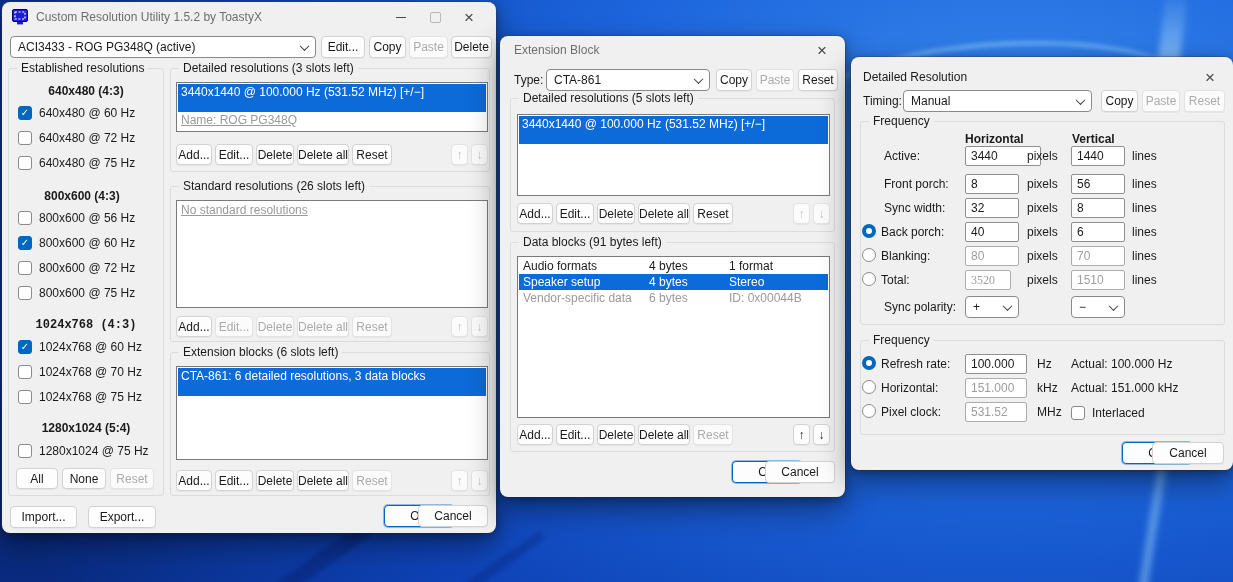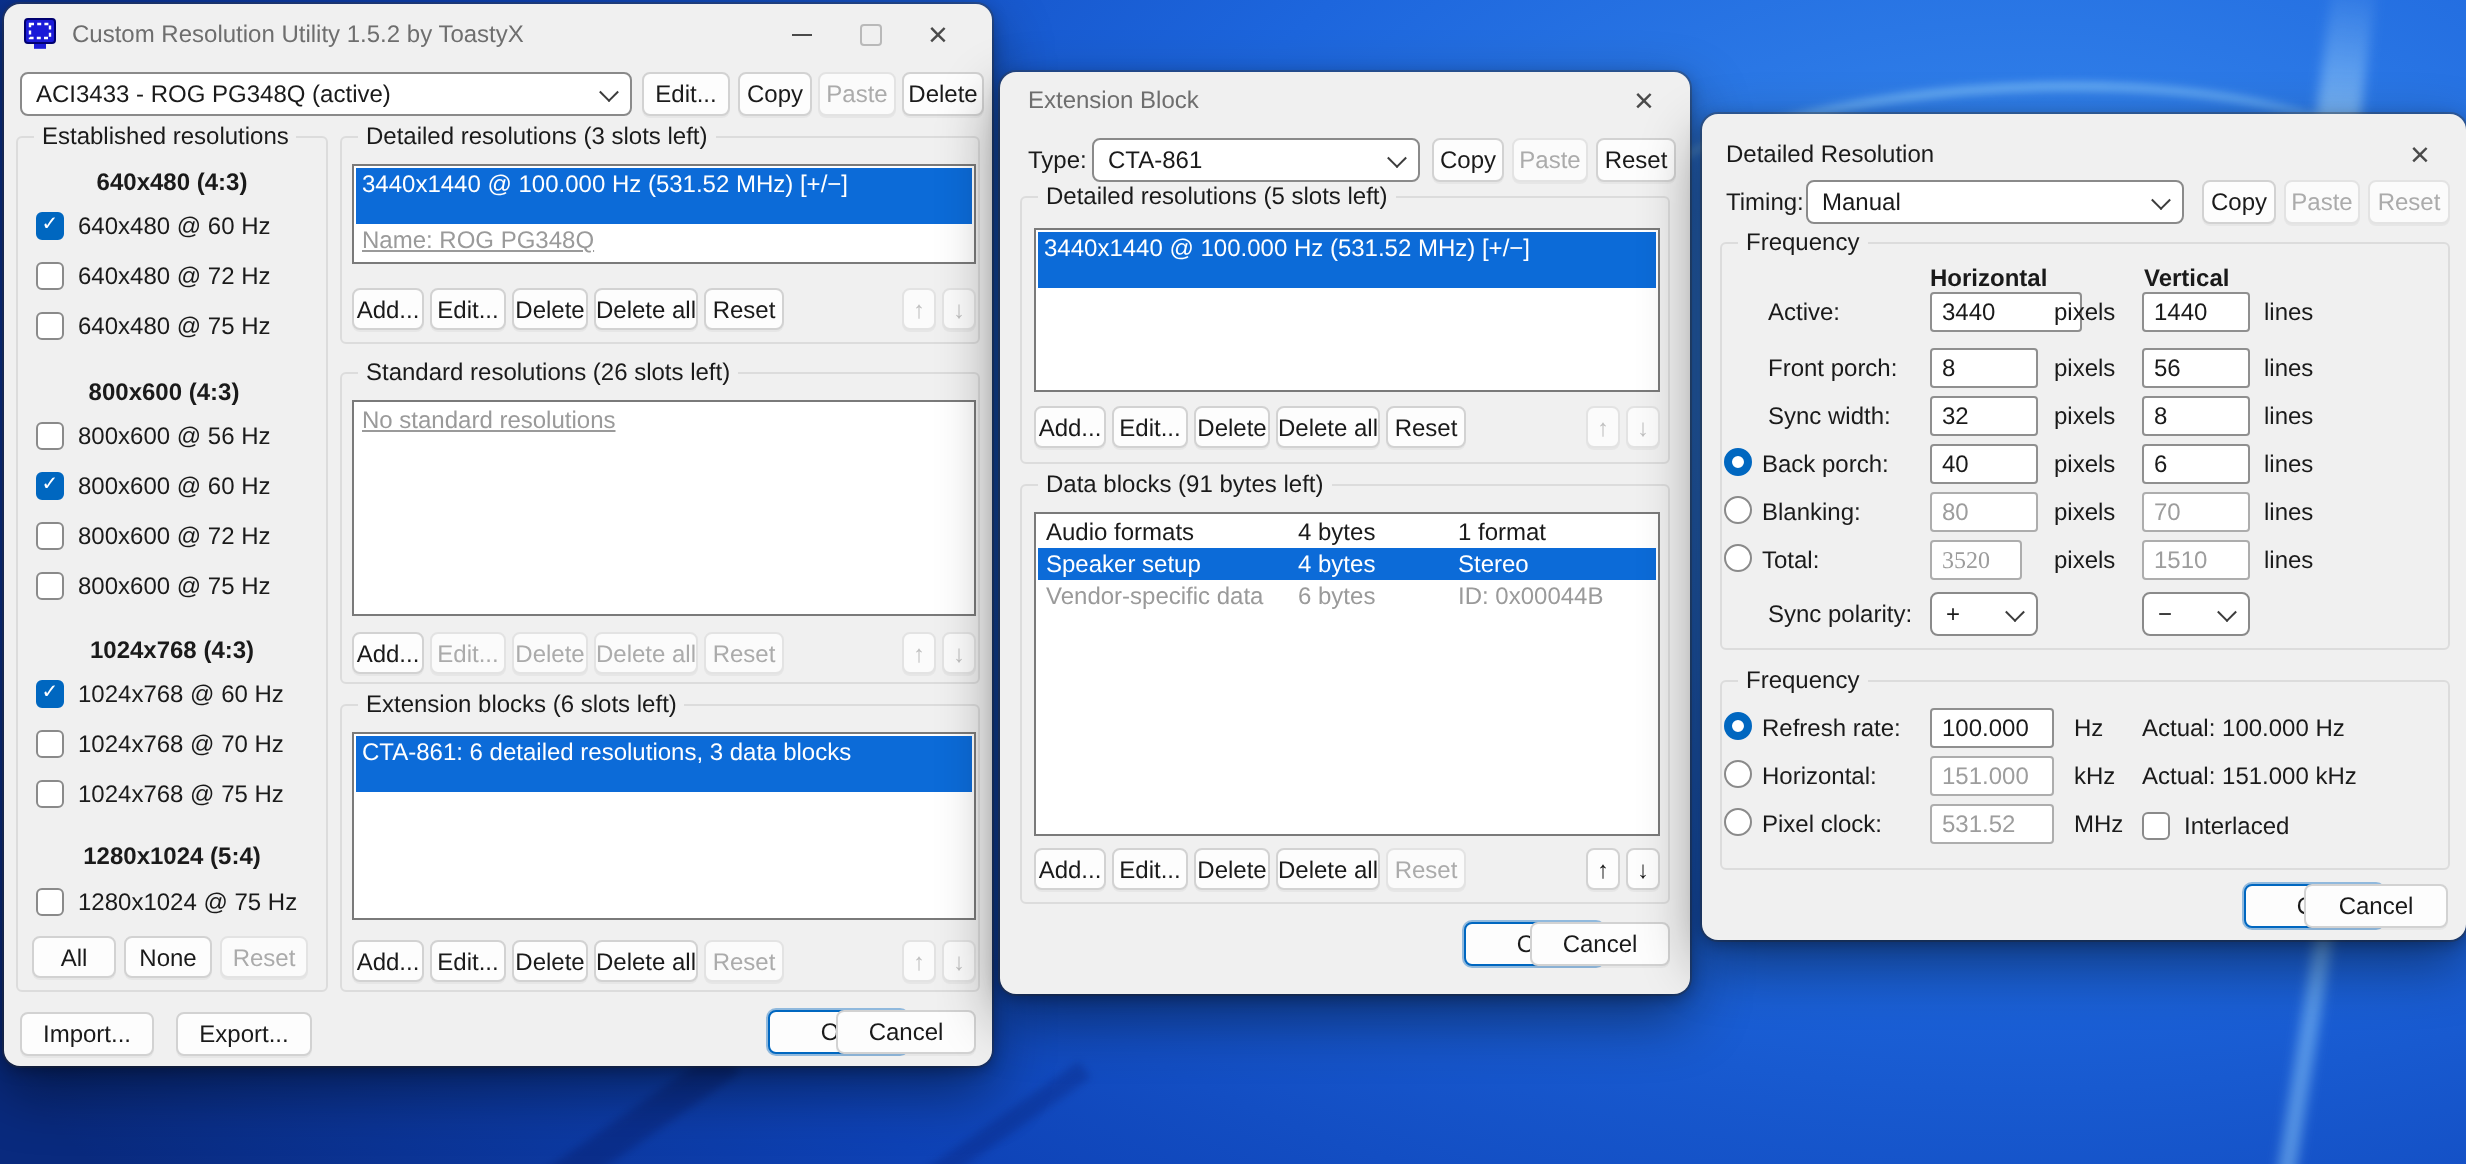--- a/index.html
+++ b/index.html
@@ -137,21 +137,21 @@
     <span class="clabel">800x600 @ 60 Hz</span>
   </div>
   <div class="crow" style="left:16px; top:258px;">
     <span class="checkbox"></span>
     <span class="clabel">800x600 @ 72 Hz</span>
   </div>
   <div class="crow" style="left:16px; top:283px;">
     <span class="checkbox"></span>
     <span class="clabel">800x600 @ 75 Hz</span>
   </div>
-  <div class="heading" style="left:6px; top:316px; width:156px;">1024x768 (4:3)</div>
+  <div class="heading" style="left:6px; top:316px; width:156px;font-family:Liberation Mono, monospace;">1024x768 (4:3)</div>
   <div class="crow" style="left:16px; top:337px;">
     <span class="checkbox on"></span>
     <span class="clabel">1024x768 @ 60 Hz</span>
   </div>
   <div class="crow" style="left:16px; top:362px;">
     <span class="checkbox"></span>
     <span class="clabel">1024x768 @ 70 Hz</span>
   </div>
   <div class="crow" style="left:16px; top:387px;">
     <span class="checkbox"></span>

